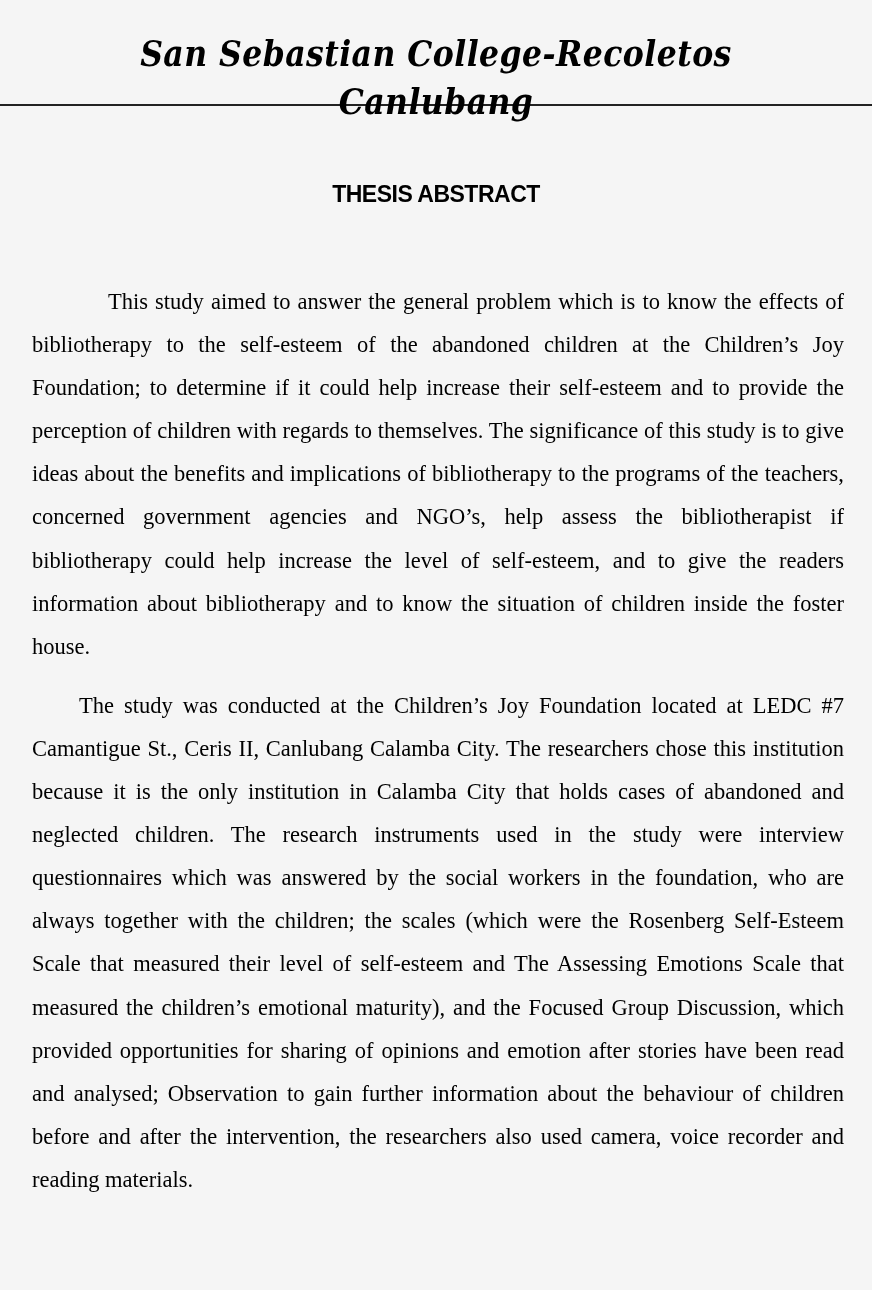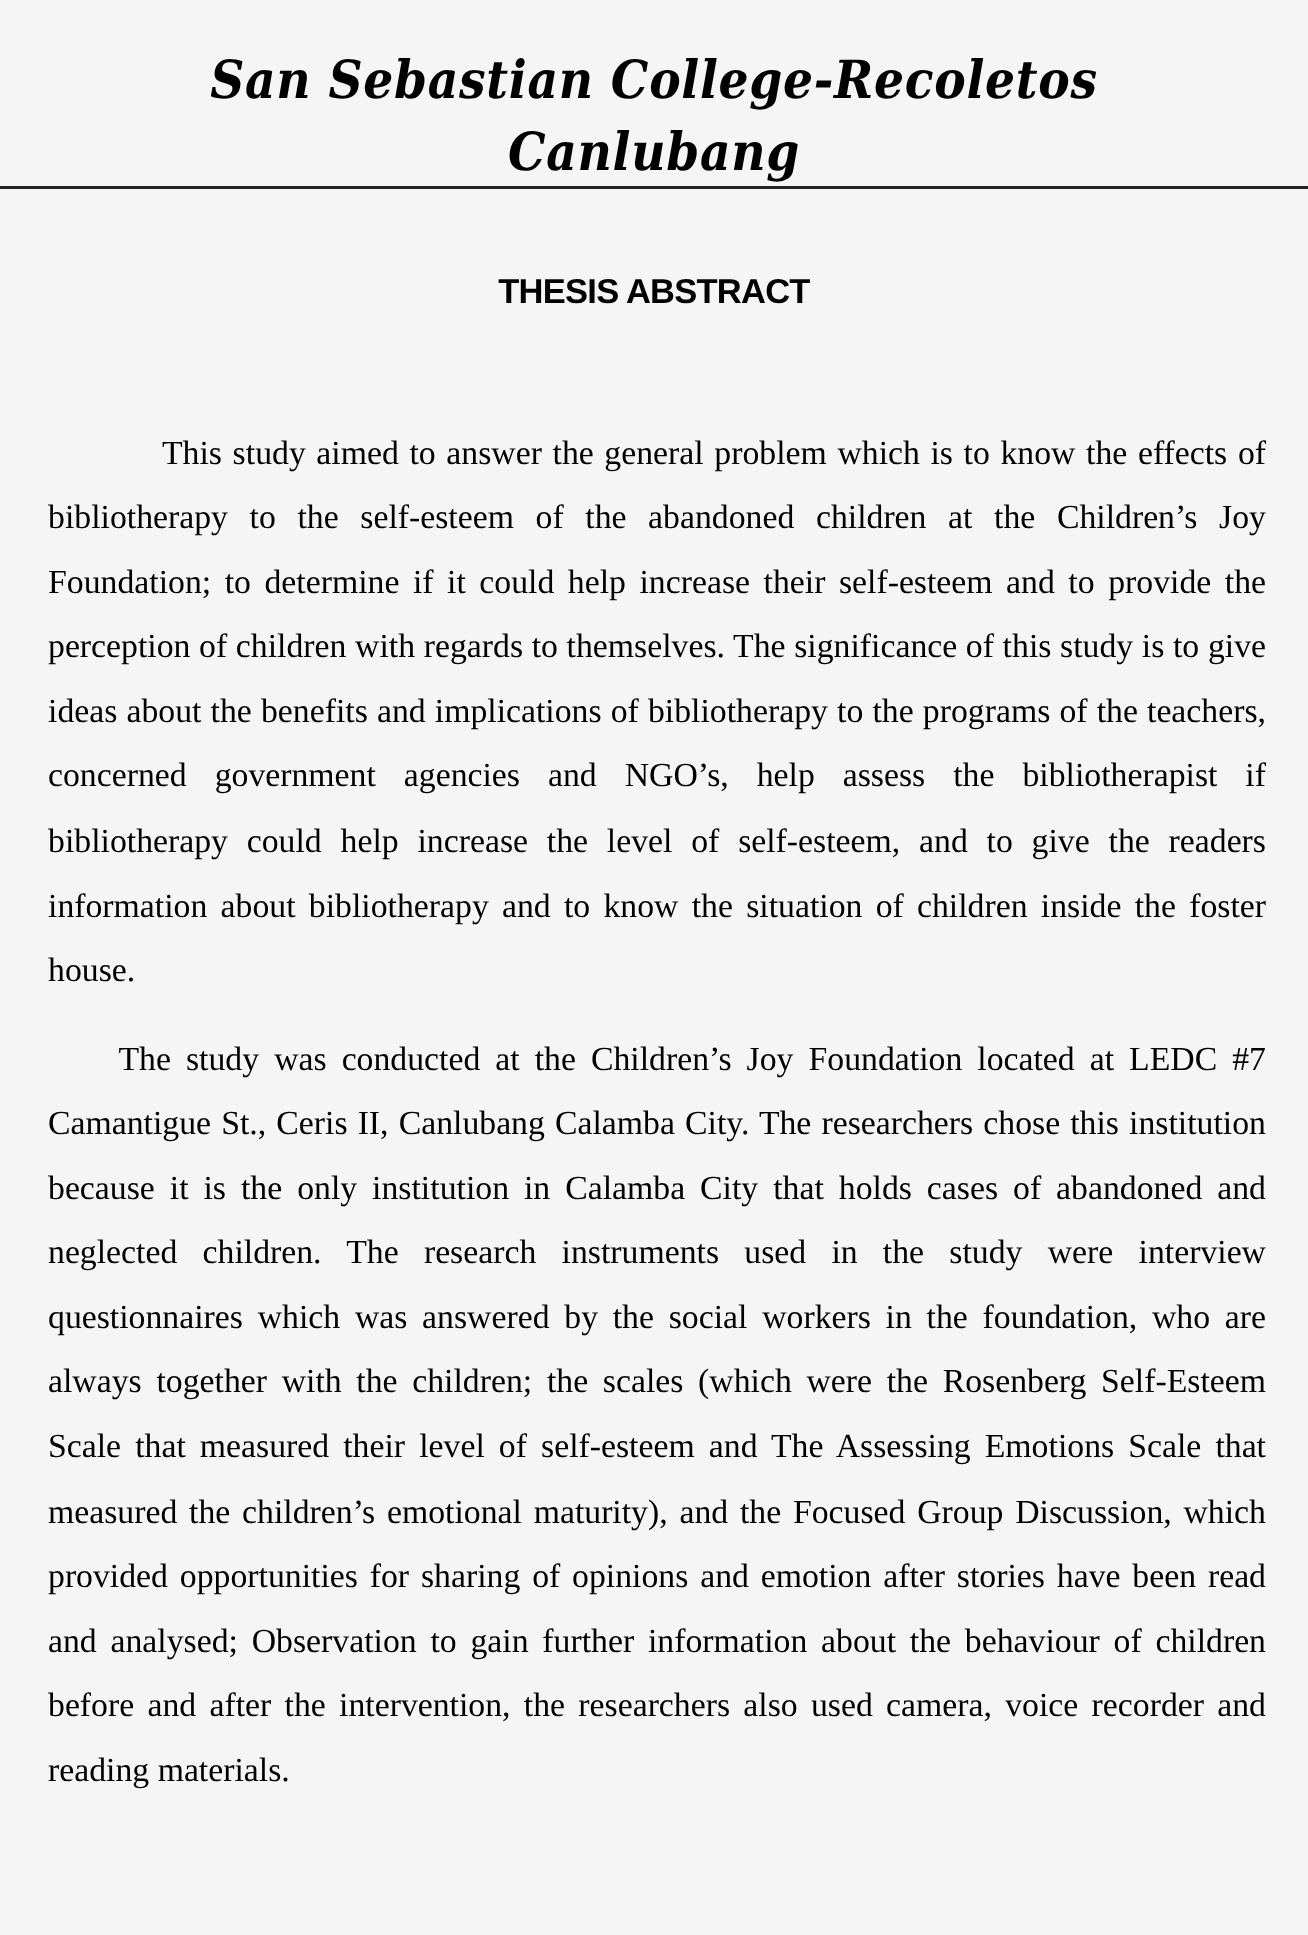--- a/index.html
+++ b/index.html
@@ -12,21 +12,21 @@
       height: 1290px;
       overflow: hidden;
       position: relative;
       color: #000;
     }
     .header {
       position: absolute;
       top: 0;
       left: 0;
       width: 872px;
-      height: 126px;
+      height: 106px;
       border-bottom: 2px solid #222;
       box-sizing: border-box;
     }
     .college-name {
       position: absolute;
       top: 30px;
       left: 0;
       width: 872px;
       text-align: center;
       font-family: "DejaVu Serif", serif;

